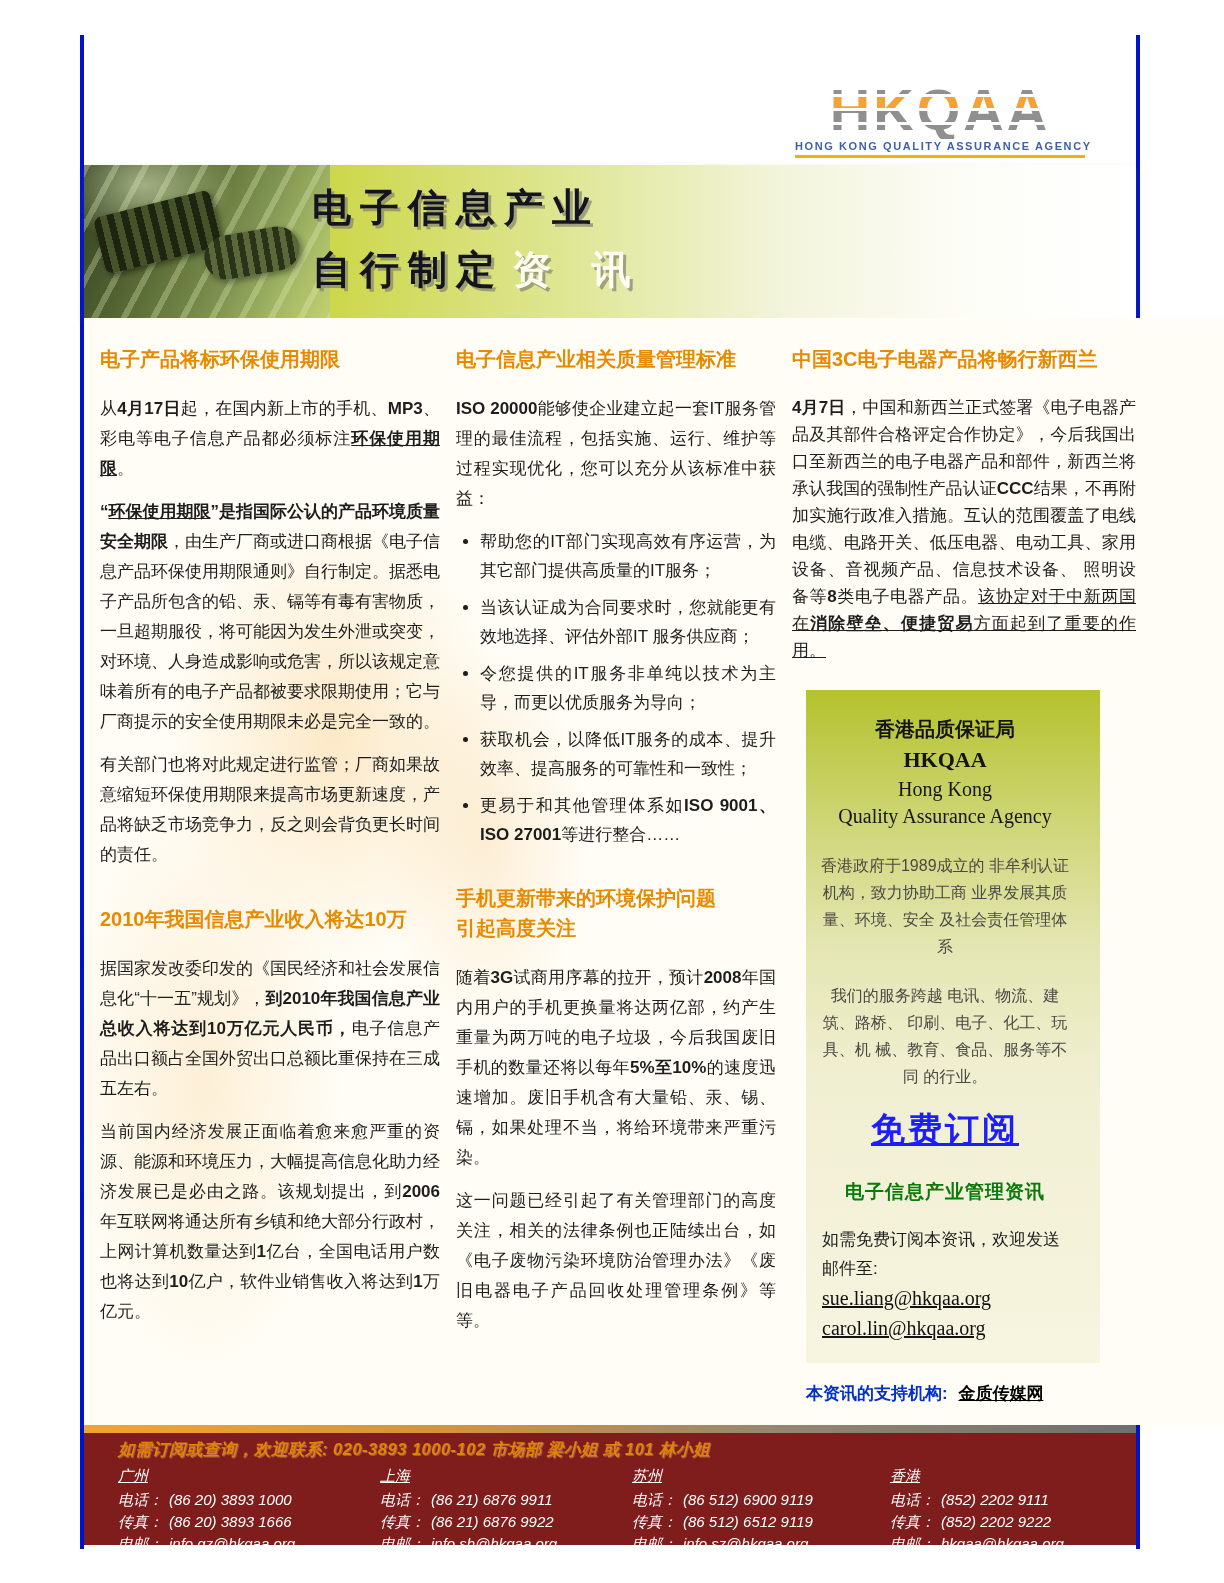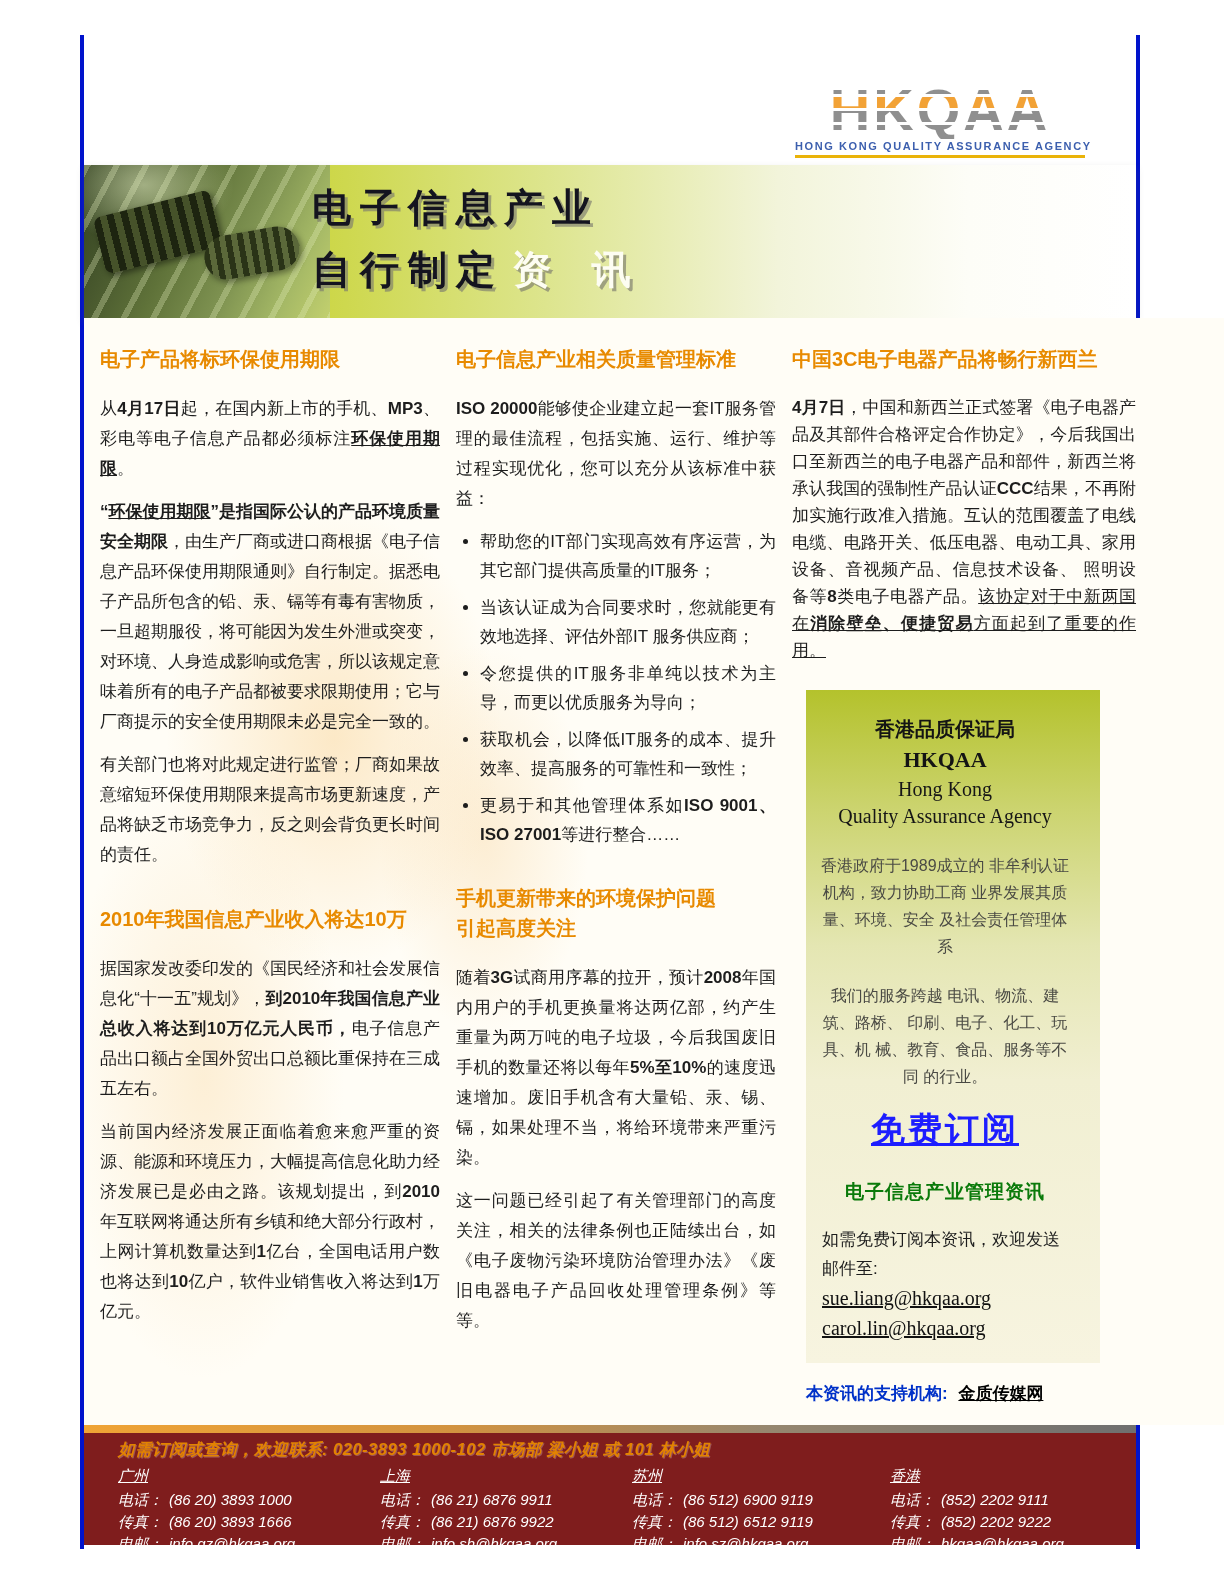--- a/index.html
+++ b/index.html
@@ -135,21 +135,21 @@
 
   <div class="main">
 
     <section class="col col1">
       <h3 class="orange">电子产品将标环保使用期限</h3>
       <p><span>从</span><span class="b">4月17日</span><span>起，在国内新上市的手机、</span><span class="b">MP3</span><span>、彩电等电子信息产品都必须标注</span><span class="b u">环保使用期限</span><span>。</span></p>
       <p><span class="b">“</span><span class="b u">环保使用期限</span><span class="b">”是指国际公认的产品环境质量安全期限</span><span>，由生产厂商或进口商根据《电子信息产品环保使用期限通则》自行制定。据悉电子产品所包含的铅、汞、镉等有毒有害物质，一旦超期服役，将可能因为发生外泄或突变，对环境、人身造成影响或危害，所以该规定意味着所有的电子产品都被要求限期使用；它与厂商提示的安全使用期限未必是完全一致的。</span></p>
       <p><span>有关部门也将对此规定进行监管；厂商如果故意缩短环保使用期限来提高市场更新速度，产品将缺乏市场竞争力，反之则会背负更长时间的责任。</span></p>
       <h3 class="orange mt">2010年我国信息产业收入将达10万</h3>
       <p><span>据国家发改委印发的《国民经济和社会发展信息化“十一五”规划》，</span><span class="b">到2010年我国信息产业总收入将达到10万亿元人民币，</span><span>电子信息产品出口额占全国外贸出口总额比重保持在三成五左右。</span></p>
-      <p><span>当前国内经济发展正面临着愈来愈严重的资源、能源和环境压力，大幅提高信息化助力经济发展已是必由之路。该规划提出，到</span><span class="b">2010</span><span>年互联网将通达所有乡镇和绝大部分行政村，上网计算机数量达到</span><span class="b">1</span><span>亿台，全国电话用户数也将达到</span><span class="b">10</span><span>亿户，软件业销售收入将达到</span><span class="b">1</span><span>万亿元。</span></p>
+      <p><span>当前国内经济发展正面临着愈来愈严重的资源、能源和环境压力，大幅提高信息化助力经济发展已是必由之路。该规划提出，到</span><span class="b">2006</span><span>年互联网将通达所有乡镇和绝大部分行政村，上网计算机数量达到</span><span class="b">1</span><span>亿台，全国电话用户数也将达到</span><span class="b">10</span><span>亿户，软件业销售收入将达到</span><span class="b">1</span><span>万亿元。</span></p>
     </section>
 
     <section class="col col2">
       <h3 class="orange">电子信息产业相关质量管理标准</h3>
       <p><span class="b">ISO 20000</span><span>能够使企业建立起一套IT服务管理的最佳流程，包括实施、运行、维护等过程实现优化，您可以充分从该标准中获益：</span></p>
       <ul class="benefits">
         <li><span>帮助您的IT部门实现高效有序运营，为其它部门提供高质量的IT服务；</span></li>
         <li><span>当该认证成为合同要求时，您就能更有效地选择、评估外部IT 服务供应商；</span></li>
         <li><span>令您提供的IT服务非单纯以技术为主导，而更以优质服务为导向；</span></li>
         <li><span>获取机会，以降低IT服务的成本、提升效率、提高服务的可靠性和一致性；</span></li>

